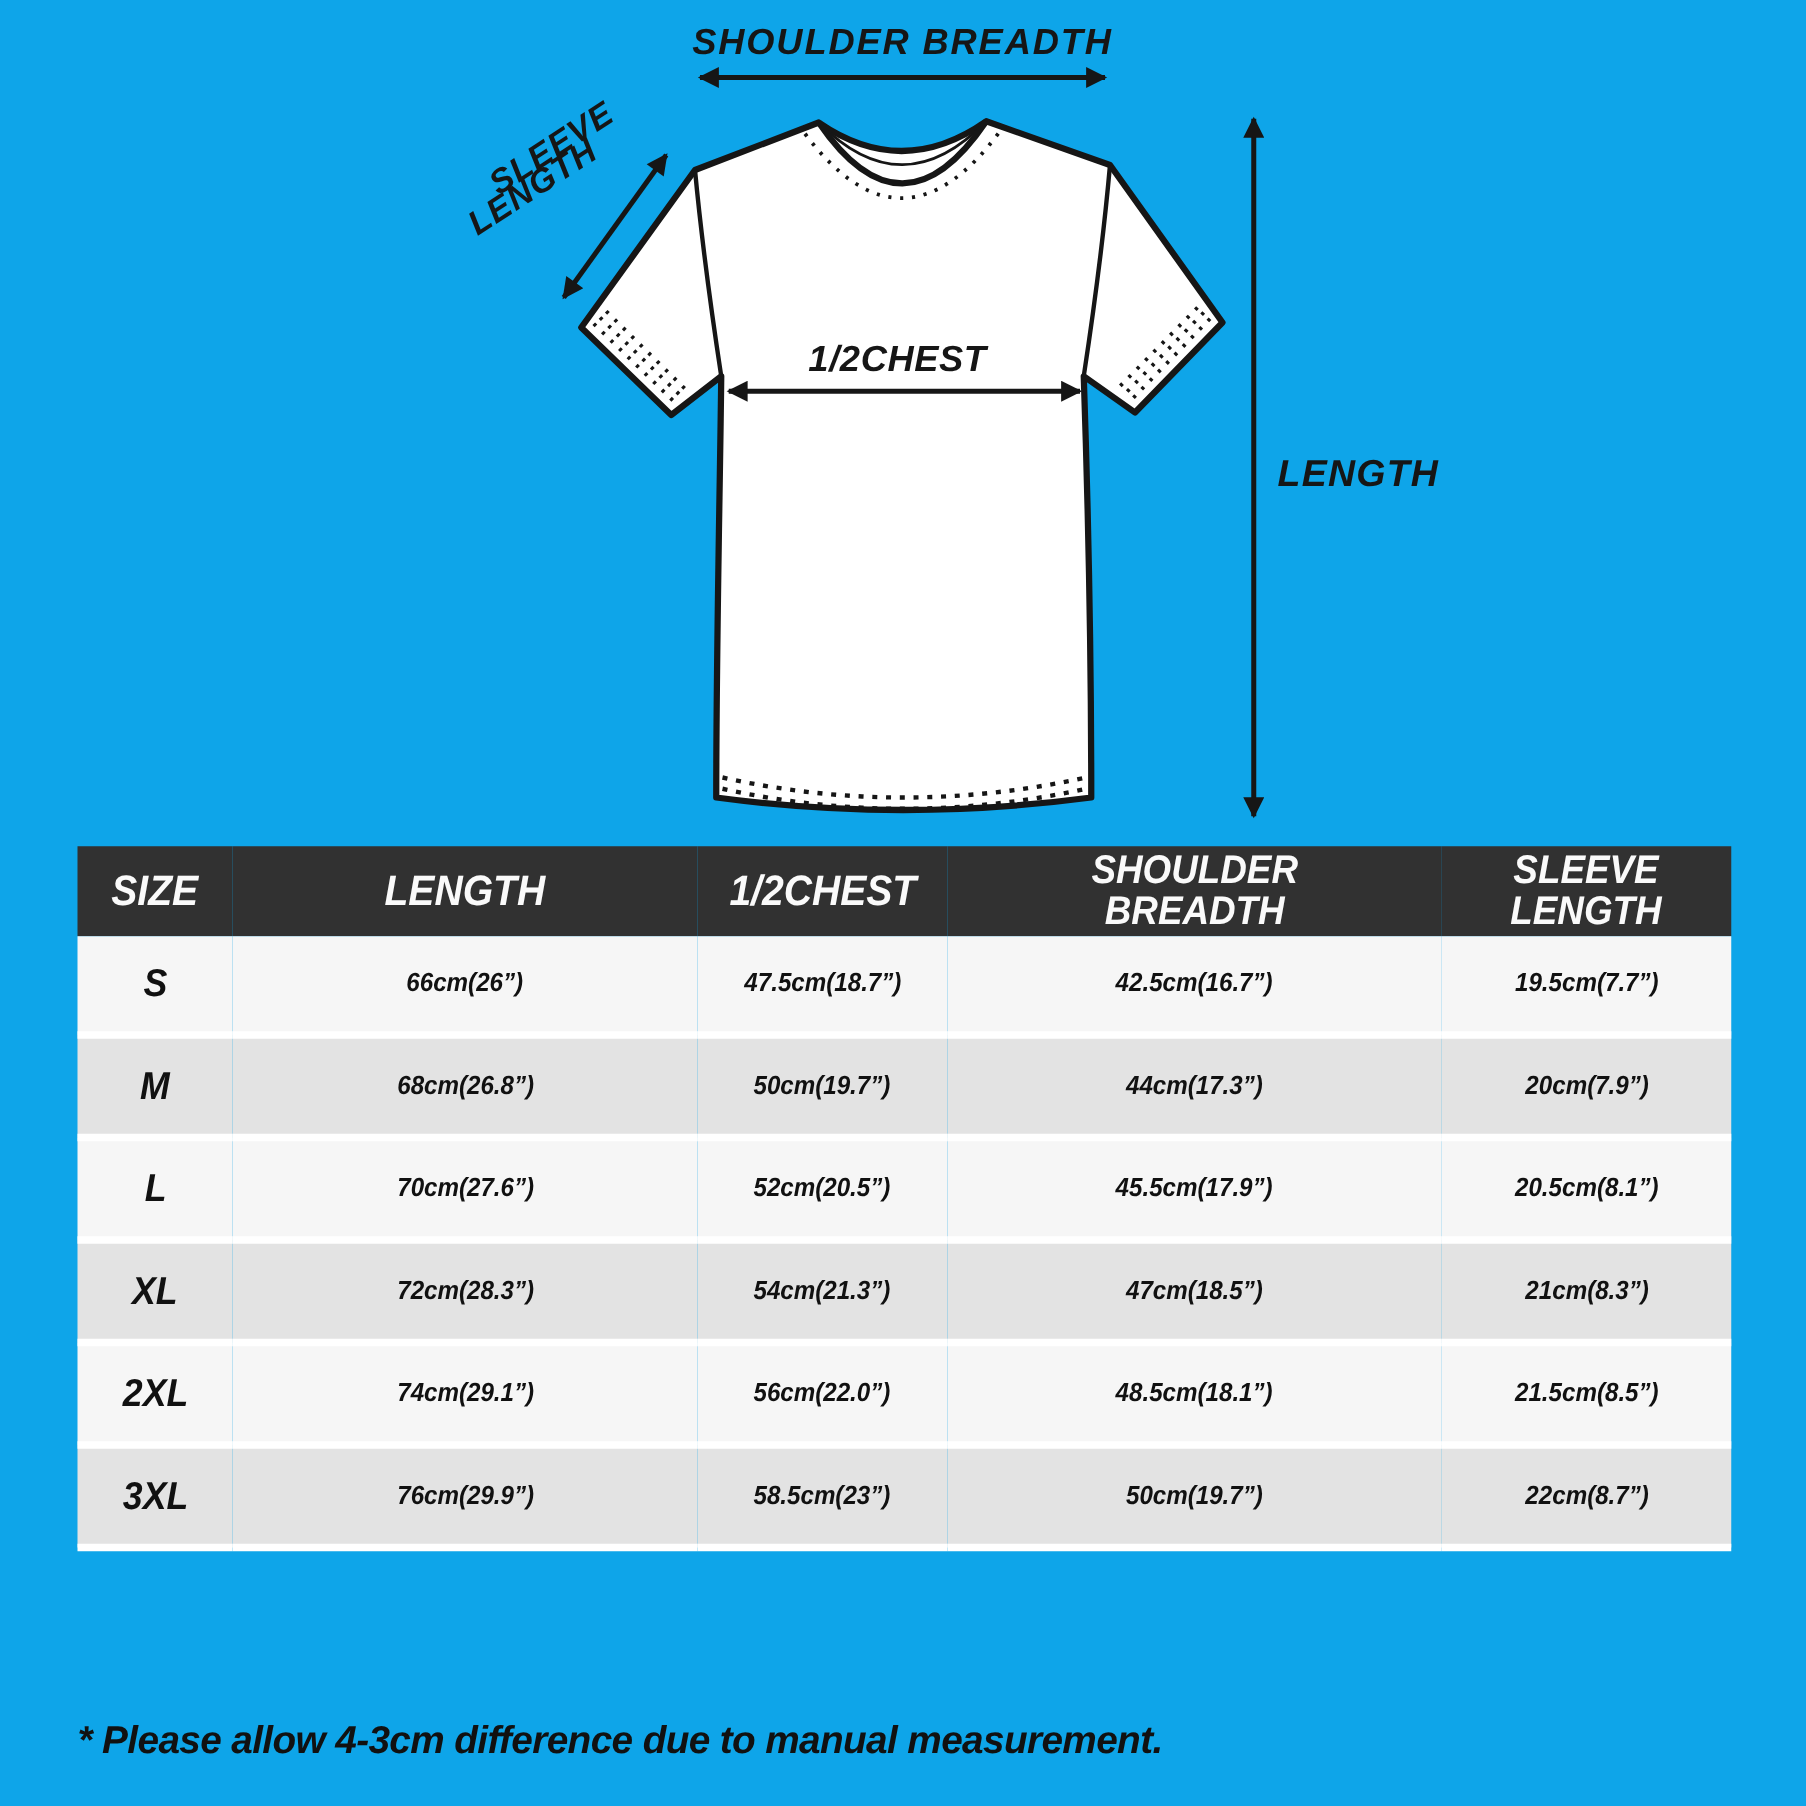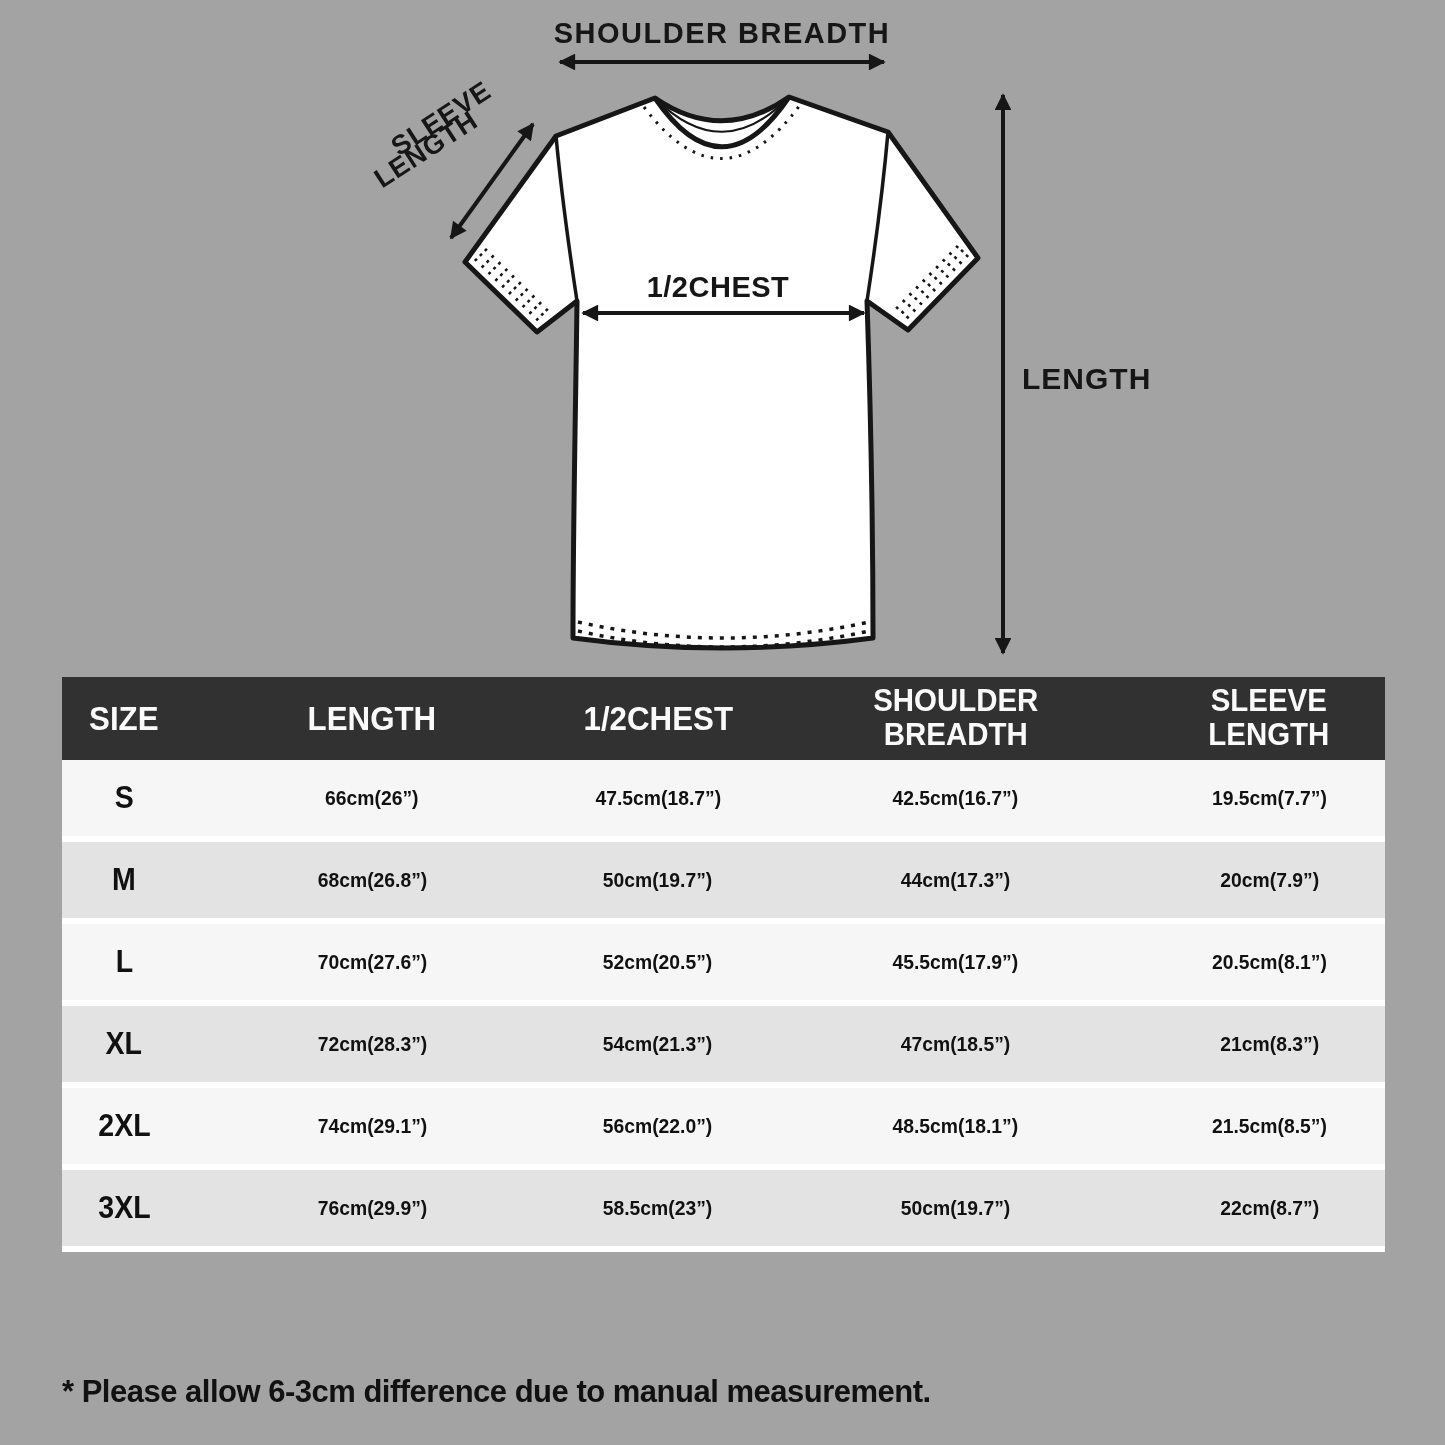--- a/index.html
+++ b/index.html
@@ -1,21 +1,21 @@
 <!DOCTYPE html>
 <html style="--ink: #161616; --header_bg: #313131; --header_text: #fafafa; --row_light: #f6f6f6; --row_dark: #e3e3e3;"><head>
 <meta charset="utf-8">
 <style>
   html,body{margin:0;padding:0;}
   body{
     width:1445px;height:1445px;background:#ffffff;
     font-family:"Liberation Sans", sans-serif;
     color:var(--ink,#161616);
   }
-  .page{position:relative;width:1445px;height:1445px;overflow:hidden;background:#a3a3a3;}
+  .page{position:relative;width:1445px;height:1445px;overflow:hidden;background:#0ea5e9;font-style:italic;}
 
   
   .diagram-svg{position:absolute;top:0;left:0;}
   .outline{fill:#ffffff;stroke:var(--ink,#161616);stroke-width:5;stroke-linejoin:round;}
   .seam{fill:none;stroke:var(--ink,#161616);stroke-width:3.5;}
   .seam-thin{fill:none;stroke:var(--ink,#161616);stroke-width:2.2;}
   .seam-thick{fill:none;stroke:var(--ink,#161616);stroke-width:5;}
   .stitch{fill:none;stroke:var(--ink,#161616);stroke-width:3;stroke-dasharray:2.5 7;}
   .stitch-hem{fill:none;stroke:var(--ink,#161616);stroke-width:3.5;stroke-dasharray:4 7;}
   .measure{stroke:var(--ink,#161616);stroke-width:4;fill:none;}
@@ -25,21 +25,21 @@
   .lbl-length{font-size:30px;letter-spacing:1px;}
   .lbl-sleeve{font-size:27px;letter-spacing:1px;}
 
   
   table.size-table{
     position:absolute;top:677px;left:62px;width:1323px;
     border-collapse:collapse;table-layout:fixed;
   }
   .size-table th{
     background:var(--header_bg,#313131);color:var(--header_text,#fafafa);
-    height:83px;text-align:center;vertical-align:middle;
+    height:72px;text-align:center;vertical-align:middle;
     font-weight:bold;padding:0;letter-spacing:0;
   }
   .size-table th .th-txt{display:inline-block;white-space:pre-line;line-height:1.05;transform:scaleX(0.92);}
   .size-table th.big{font-size:34px;}
   .size-table th.small{font-size:32px;}
   .size-table td{
     height:76px;text-align:center;vertical-align:middle;
     font-weight:bold;font-size:21px;color:#111111;
     white-space:nowrap;padding:0;
     border-bottom:6px solid #ffffff;
@@ -154,15 +154,15 @@
       <tr class="dark">
         <td class="size-col"><span class="td-txt">3XL</span></td>
         <td><span class="td-txt">76cm(29.9”)</span></td>
         <td><span class="td-txt">58.5cm(23”)</span></td>
         <td><span class="td-txt">50cm(19.7”)</span></td>
         <td><span class="td-txt">22cm(8.7”)</span></td>
       </tr>
     </tbody>
   </table>
 
-  <div class="note">* Please allow 6-3cm difference due to manual measurement.</div>
+  <div class="note">* Please allow 4-3cm difference due to manual measurement.</div>
 
 </div>
 
 </body></html>

